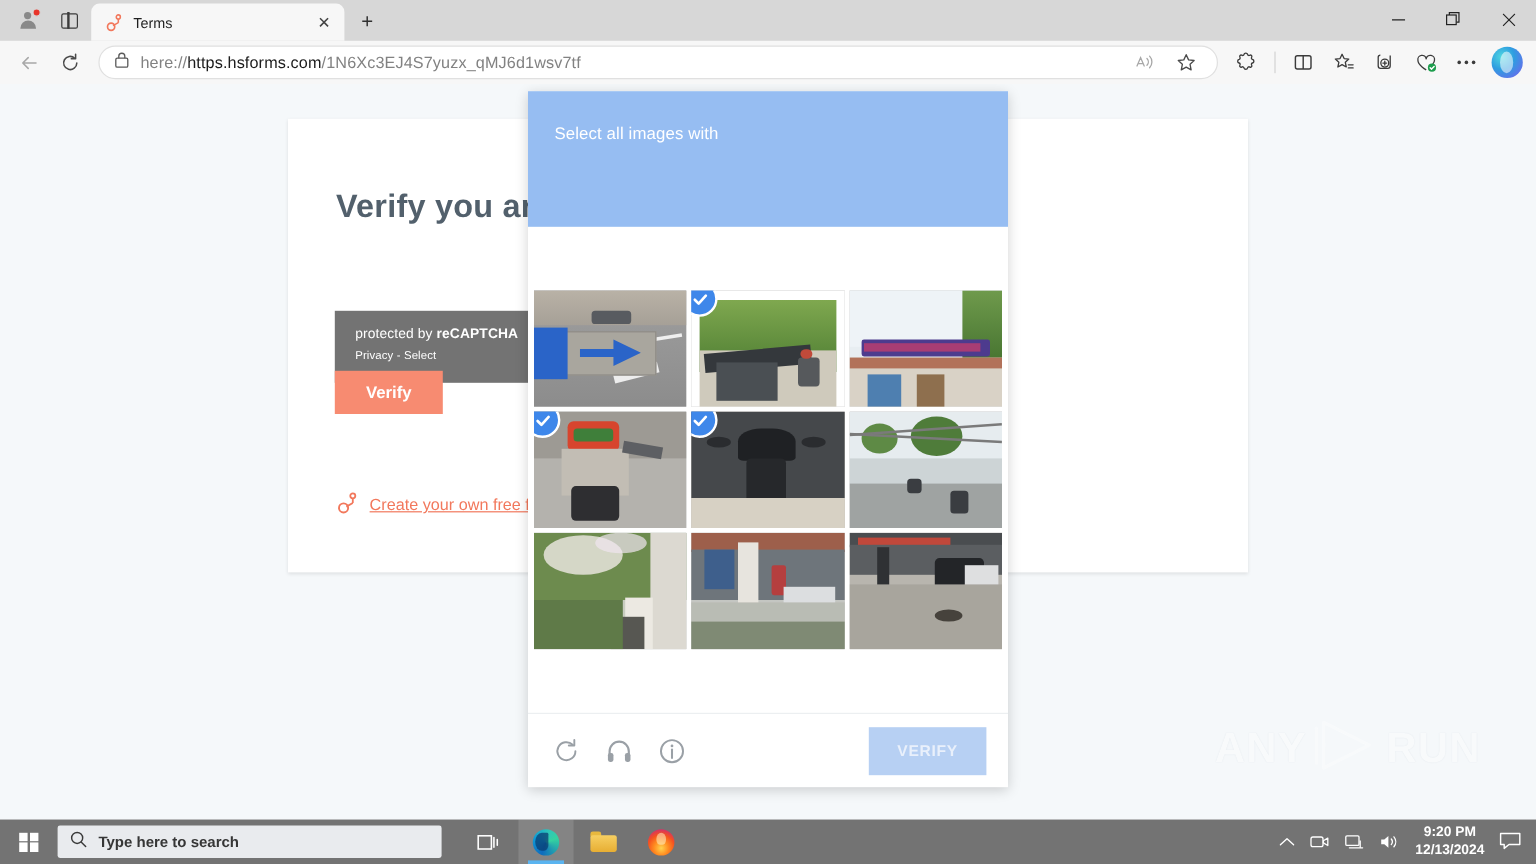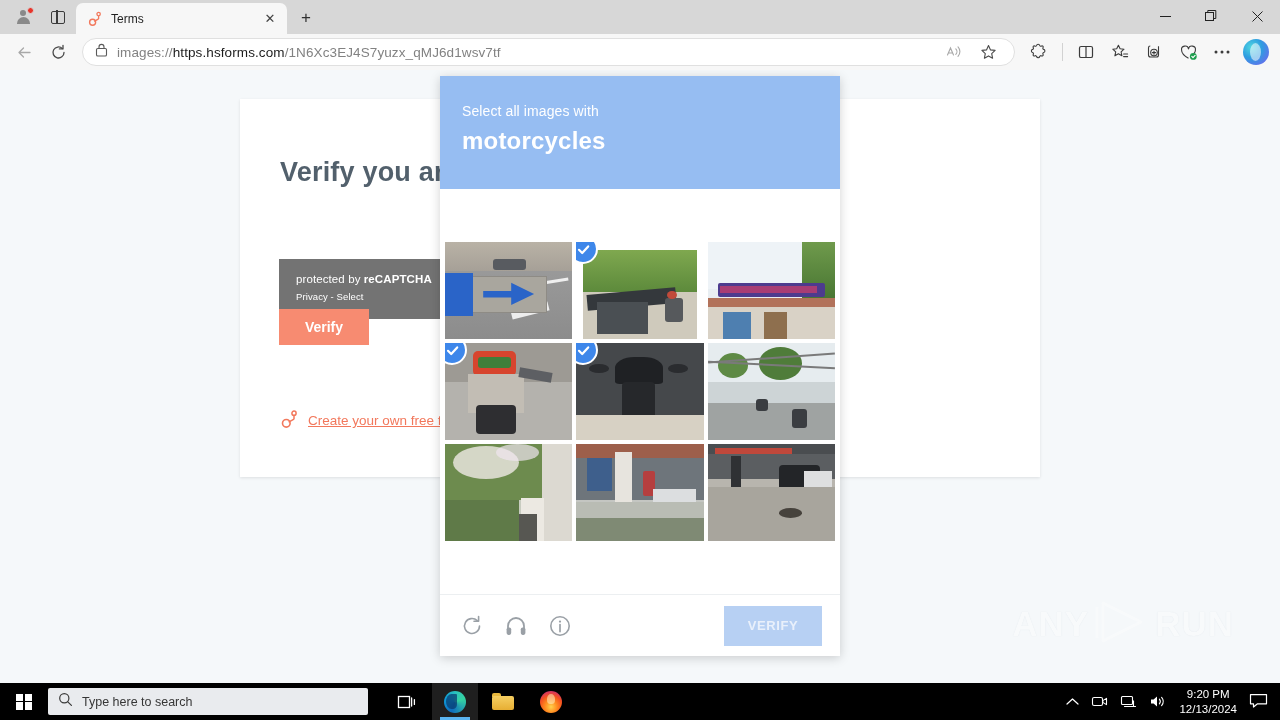--- a/index.html
+++ b/index.html
@@ -168,21 +168,21 @@
   .watermark {
     position: absolute; right: 46px; bottom: 34px; display: flex; align-items: center;
     gap: 4px; opacity: .34; pointer-events: none;
   }
   .wm-text { font-size: 35px; font-weight: bold; color: #ffffff;
     text-shadow: 0 0 1px rgba(120,140,160,.55); letter-spacing: 1px; }
 
   
   .taskbar {
     position: absolute; left: 0; bottom: 0; width: 1280px; height: 37px;
-    background: #000000; display: flex; align-items: center; color: #fff;
+    background: #737373; display: flex; align-items: center; color: #fff; font-weight: bold;
   }
   .start-btn { width: 48px; height: 37px; display: flex; align-items: center; justify-content: center; }
   .win-logo { width: 16px; height: 16px; display: grid; grid-template-columns: 1fr 1fr; grid-template-rows: 1fr 1fr; gap: 1.6px; }
   .win-logo i { background: #ffffff; display: block; }
   .tb-search {
     width: 320px; height: 27px; background: #e9ebee; border-radius: 2px;
     display: flex; align-items: center; padding: 0 10px; gap: 9px; color: #2b2b2b;
   }
   .tb-search-text { font-size: 12.5px; color: #363636; }
   .tb-apps { display: flex; align-items: center; gap: 2px; margin-left: 16px; }
@@ -275,21 +275,21 @@
         </svg>
     </div>
 
     <div class="omnibox">
       <span>
         <svg width="13" height="14" viewBox="0 0 13 14">
           <rect x="1.5" y="5.5" width="10" height="7.5" rx="1.3" fill="none" stroke="#5a5a5a" stroke-width="1.1"></rect>
           <path d="M4 5.5V3.9a2.5 2.5 0 0 1 5 0v1.6" fill="none" stroke="#5a5a5a" stroke-width="1.1"></path>
         </svg>
       </span>
-      <span class="omnibox-url"><span class="dim">images://</span><span>https.hsforms.com</span><span class="dim">/1N6Xc3EJ4S7yuzx_qMJ6d1wsv7tf</span></span>
+      <span class="omnibox-url"><span class="dim">here://</span><span>https.hsforms.com</span><span class="dim">/1N6Xc3EJ4S7yuzx_qMJ6d1wsv7tf</span></span>
       <span class="omnibox-right">
         <span class="tb-btn dim">
           <svg width="16" height="16" viewBox="0 0 16 16">
               <path d="M1.5 11l3-7 3 7M2.6 9h3.9" fill="none" stroke="currentColor" stroke-width="1.1" stroke-linecap="round"></path>
               <path d="M9.8 4.8a4 4 0 0 1 0 5.6M12 2.8a7 7 0 0 1 0 9.6" fill="none" stroke="currentColor" stroke-width="1.1" stroke-linecap="round"></path>
             </svg>
         </span>
         <span class="tb-btn">
           <svg width="17" height="17" viewBox="0 0 17 17">
               <path d="M8.5 1.6l2 4.3 4.6.5-3.4 3.2.9 4.6-4.1-2.3-4.1 2.3.9-4.6L1.9 6.4l4.6-.5z" fill="none" stroke="#4a4a4a" stroke-width="1.1" stroke-linejoin="round"></path>
@@ -363,21 +363,20 @@
           </svg>
         </span>
         <span><a href="#">Create your own free forms</a><span> to generate leads from your website.</span></span>
       </div>
     </div>
 
     <div class="captcha">
 
       <div class="captcha-header">
         <div class="ch-line1">Select all images with</div>
-        <div class="ch-line2">motorcycles</div>
       </div>
 
       <div class="captcha-grid">
 
         <div class="tile">
           <div class="ph road">
             <div style="position:absolute;left:0;top:0;width:100%;height:30%;background:linear-gradient(#b9b2a6,#a6a097)"></div>
             <div style="position:absolute;left:38%;top:18%;width:26%;height:11%;background:#585b60;border-radius:3px"></div>
             <div style="position:absolute;left:3%;top:46%;width:94%;height:3px;background:#efefef;transform:rotate(-9deg)"></div>
             <div style="position:absolute;left:52%;top:66%;width:30%;height:9%;background:#ededed;transform:rotate(-14deg)"></div>

